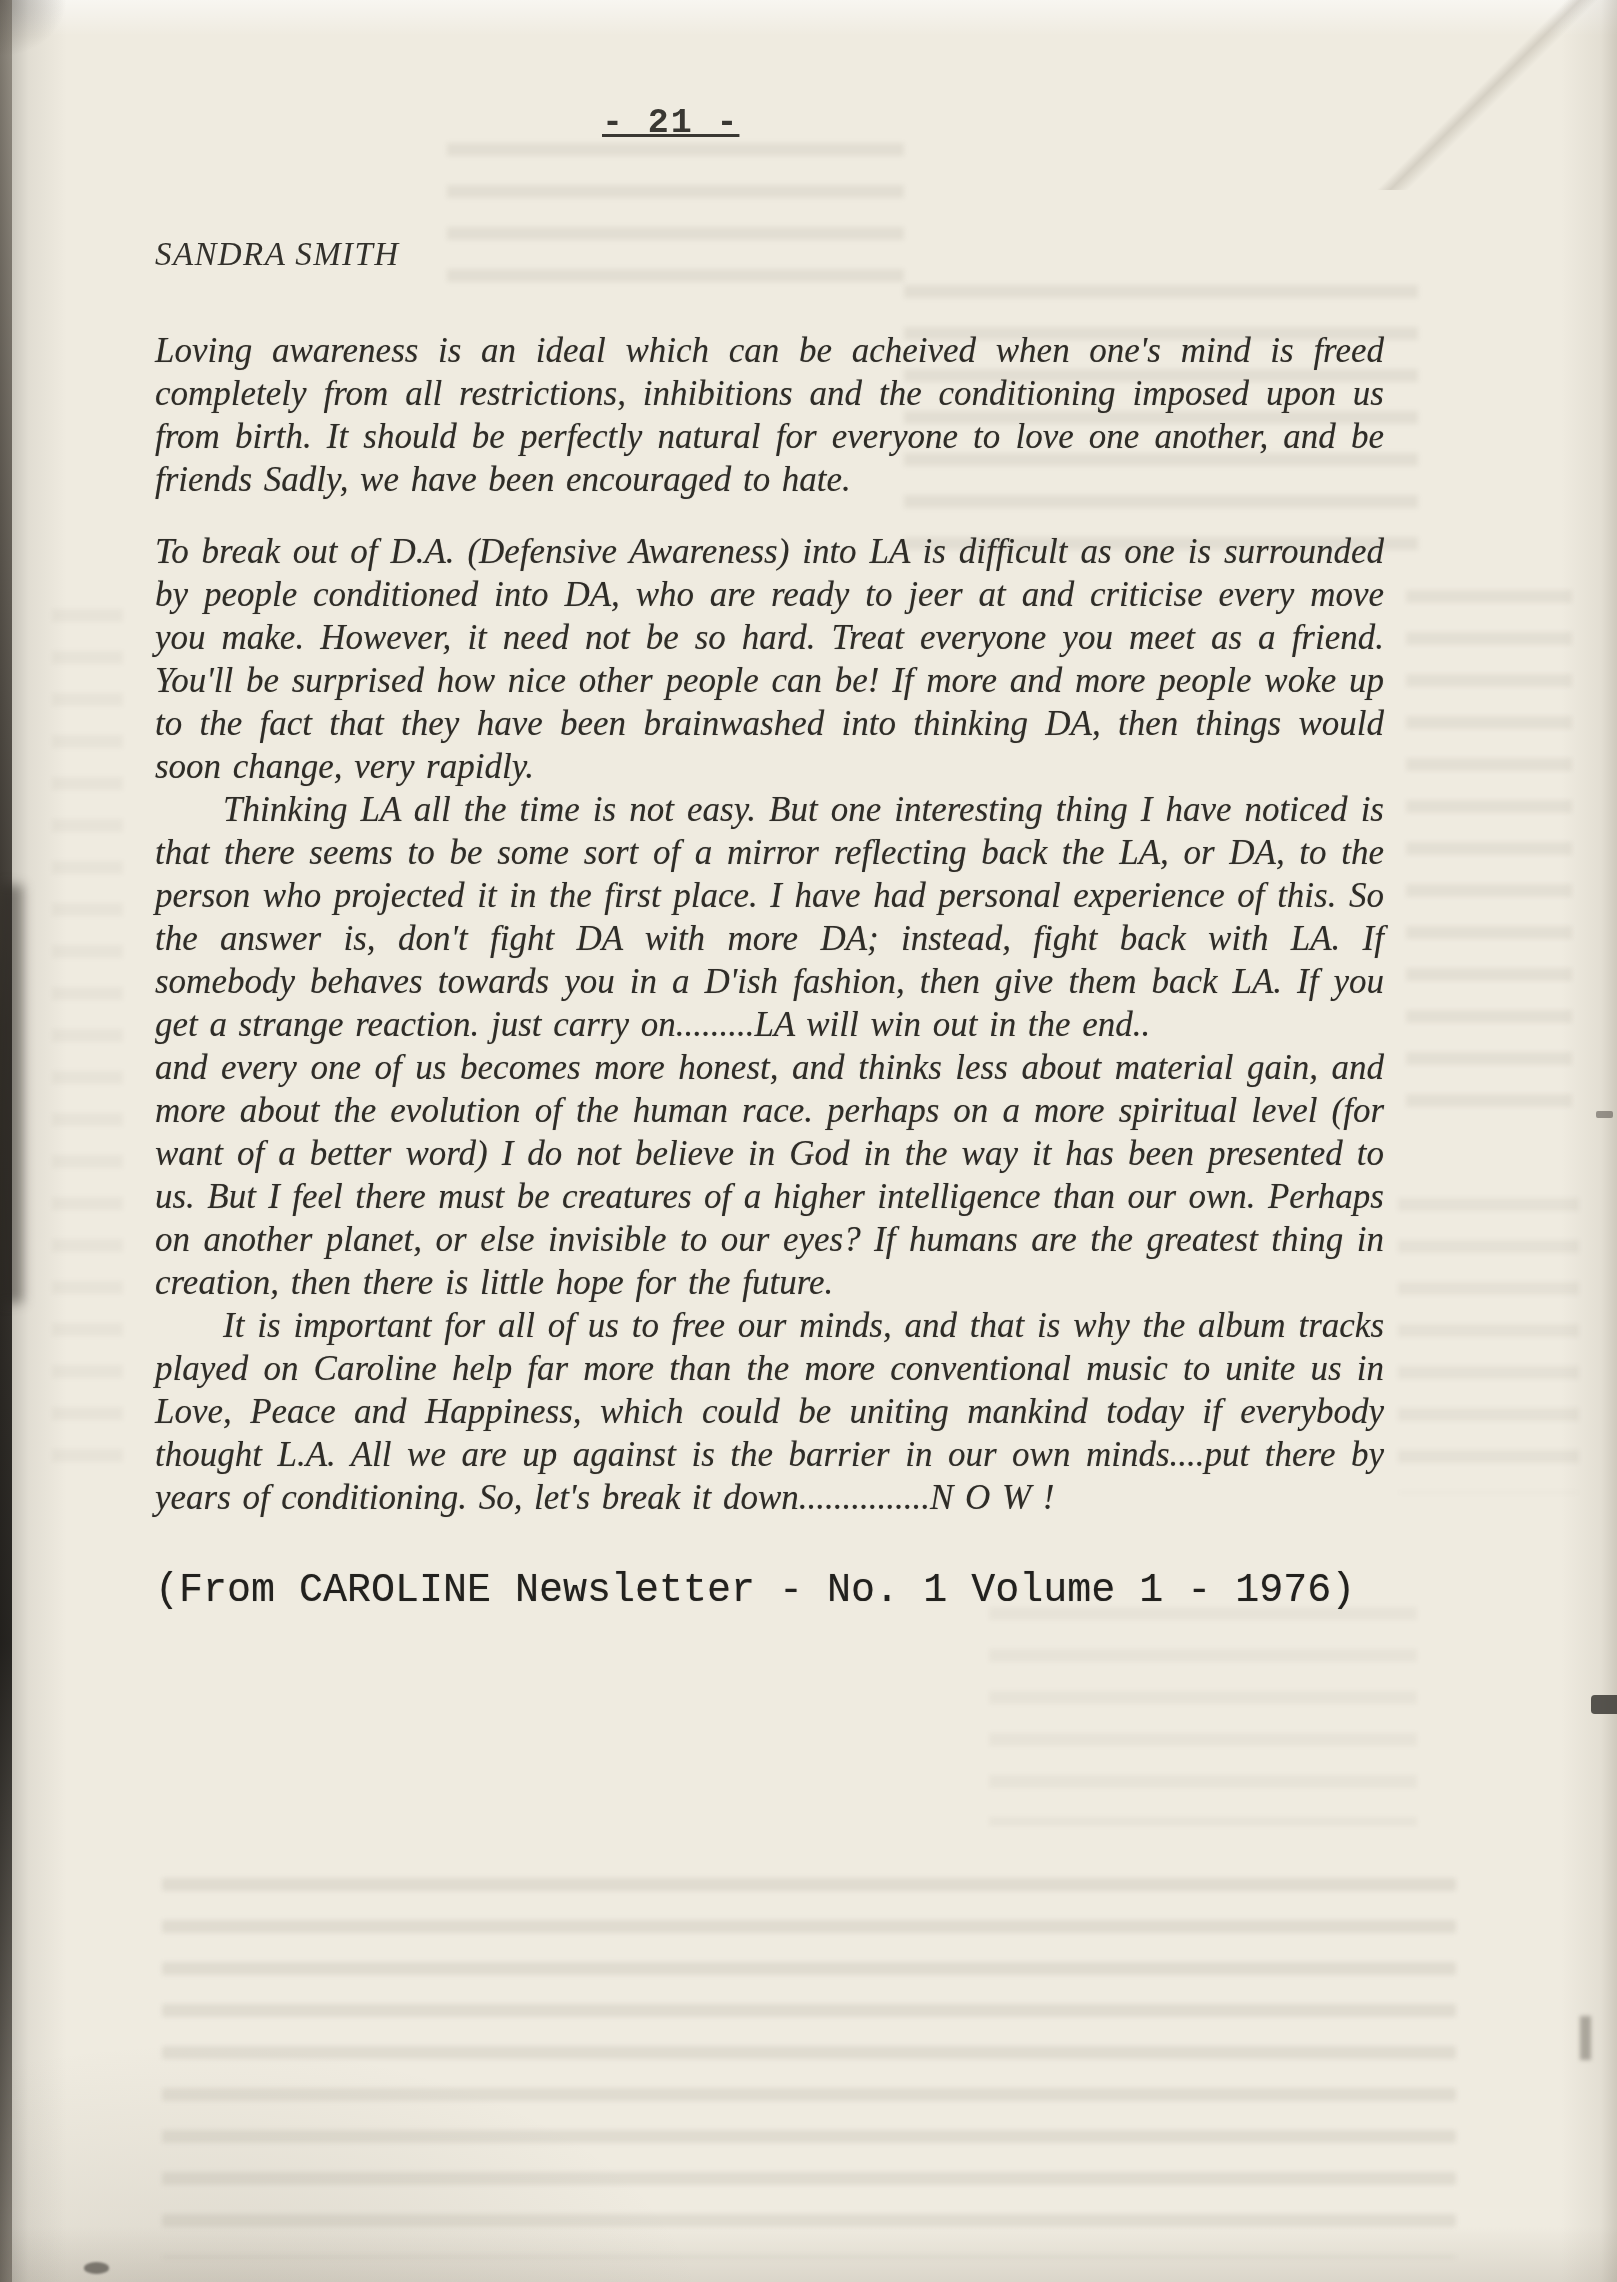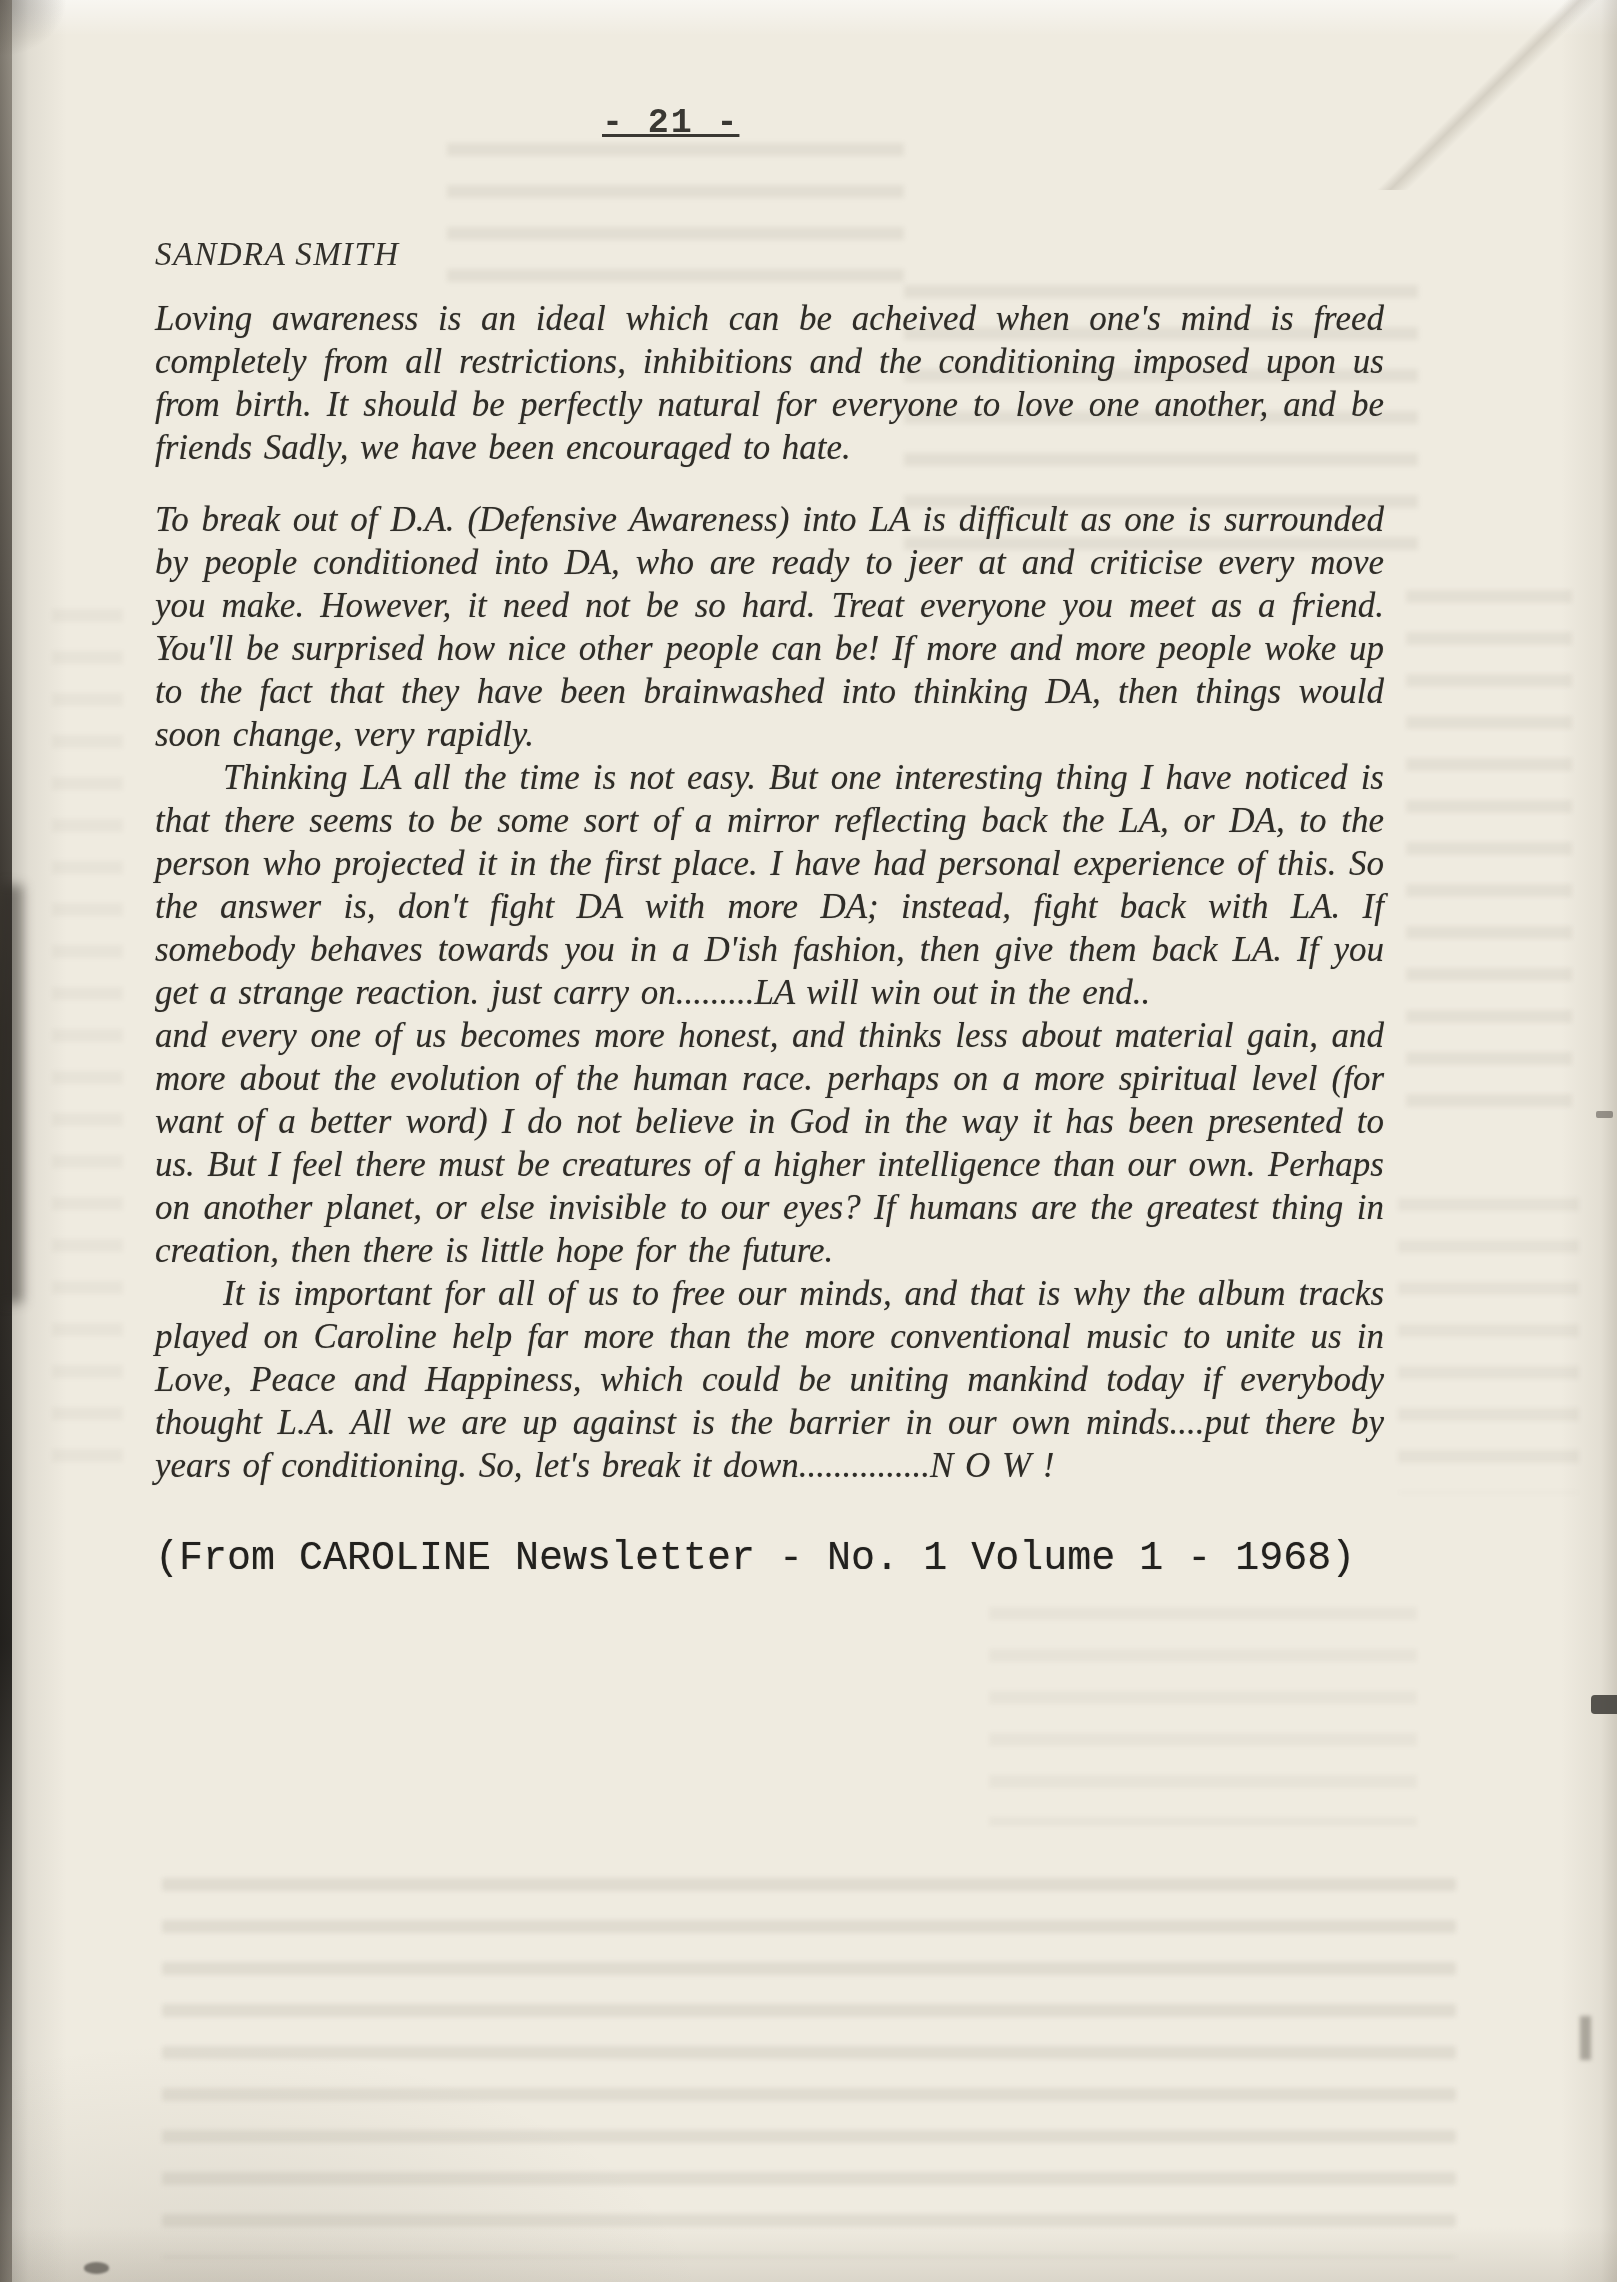--- a/index.html
+++ b/index.html
@@ -92,21 +92,21 @@
     font-family:"Liberation Serif", serif;
     font-size:58px; font-weight:700; color:#1f1d1a;
     letter-spacing:0.5px;
     text-shadow:0 0 1px rgba(25,23,20,0.5);
   }
   .author {
     font-style:italic; font-size:33px; letter-spacing:1.4px;
     color:#33312c; white-space:nowrap;
   }
   .body-text {
-    margin-top:24px;
+    margin-top:56px;
     font-style:italic;
     font-size:35px; line-height:43px;
     text-align:justify;
     word-spacing:2.9px;
     color:#2e2c27;
     text-shadow:0 0 1px rgba(40,38,33,0.35);
   }
   .body-text p { margin:0; }
   .body-text p.gap { margin-top:28.5px; }
   .body-text p.indent { text-indent:68px; }
@@ -147,17 +147,17 @@
     </div>
 
     <div class="body-text">
       <p>Loving awareness is an ideal which can be acheived when one's mind is freed completely from all restrictions, inhibitions and the conditioning imposed upon us from birth. It should be perfectly natural for everyone to love one another, and be friends Sadly, we have been encouraged to hate.</p>
       <p class="gap">To break out of D.A. (Defensive Awareness) into LA is difficult as one is surrounded by people conditioned into DA, who are ready to jeer at and criticise every move you make. However, it need not be so hard. Treat everyone you meet as a friend. You'll be surprised how nice other people can be! If more and more people woke up to the fact that they have been brainwashed into thinking DA, then things would soon change, very rapidly.</p>
       <p class="indent">Thinking LA all the time is not easy. But one interesting thing I have noticed is that there seems to be some sort of a mirror reflecting back the LA, or DA, to the person who projected it in the first place. I have had personal experience of this. So the answer is, don't fight DA with more DA; instead, fight back with LA. If somebody behaves towards you in a D'ish fashion, then give them back LA. If you get a strange reaction. just carry on.........LA will win out in the end..</p>
       <p>and every one of us becomes more honest, and thinks less about material gain, and more about the evolution of the human race. perhaps on a more spiritual level (for want of a better word) I do not believe in God in the way it has been presented to us. But I feel there must be creatures of a higher intelligence than our own. Perhaps on another planet, or else invisible to our eyes? If humans are the greatest thing in creation, then there is little hope for the future.</p>
       <p class="indent">It is important for all of us to free our minds, and that is why the album tracks played on Caroline help far more than the more conventional music to unite us in Love, Peace and Happiness, which could be uniting mankind today if everybody thought L.A. All we are up against is the barrier in our own minds....put there by years of conditioning. So, let's break it down...............N O W !</p>
     </div>
 
-    <div class="footer-line">(From CAROLINE Newsletter - No. 1 Volume 1 - 1968)</div>
+    <div class="footer-line">(From CAROLINE Newsletter - No. 1 Volume 1 - 1976)</div>
   </div>
 
 </div>
 
 
 </body></html>

